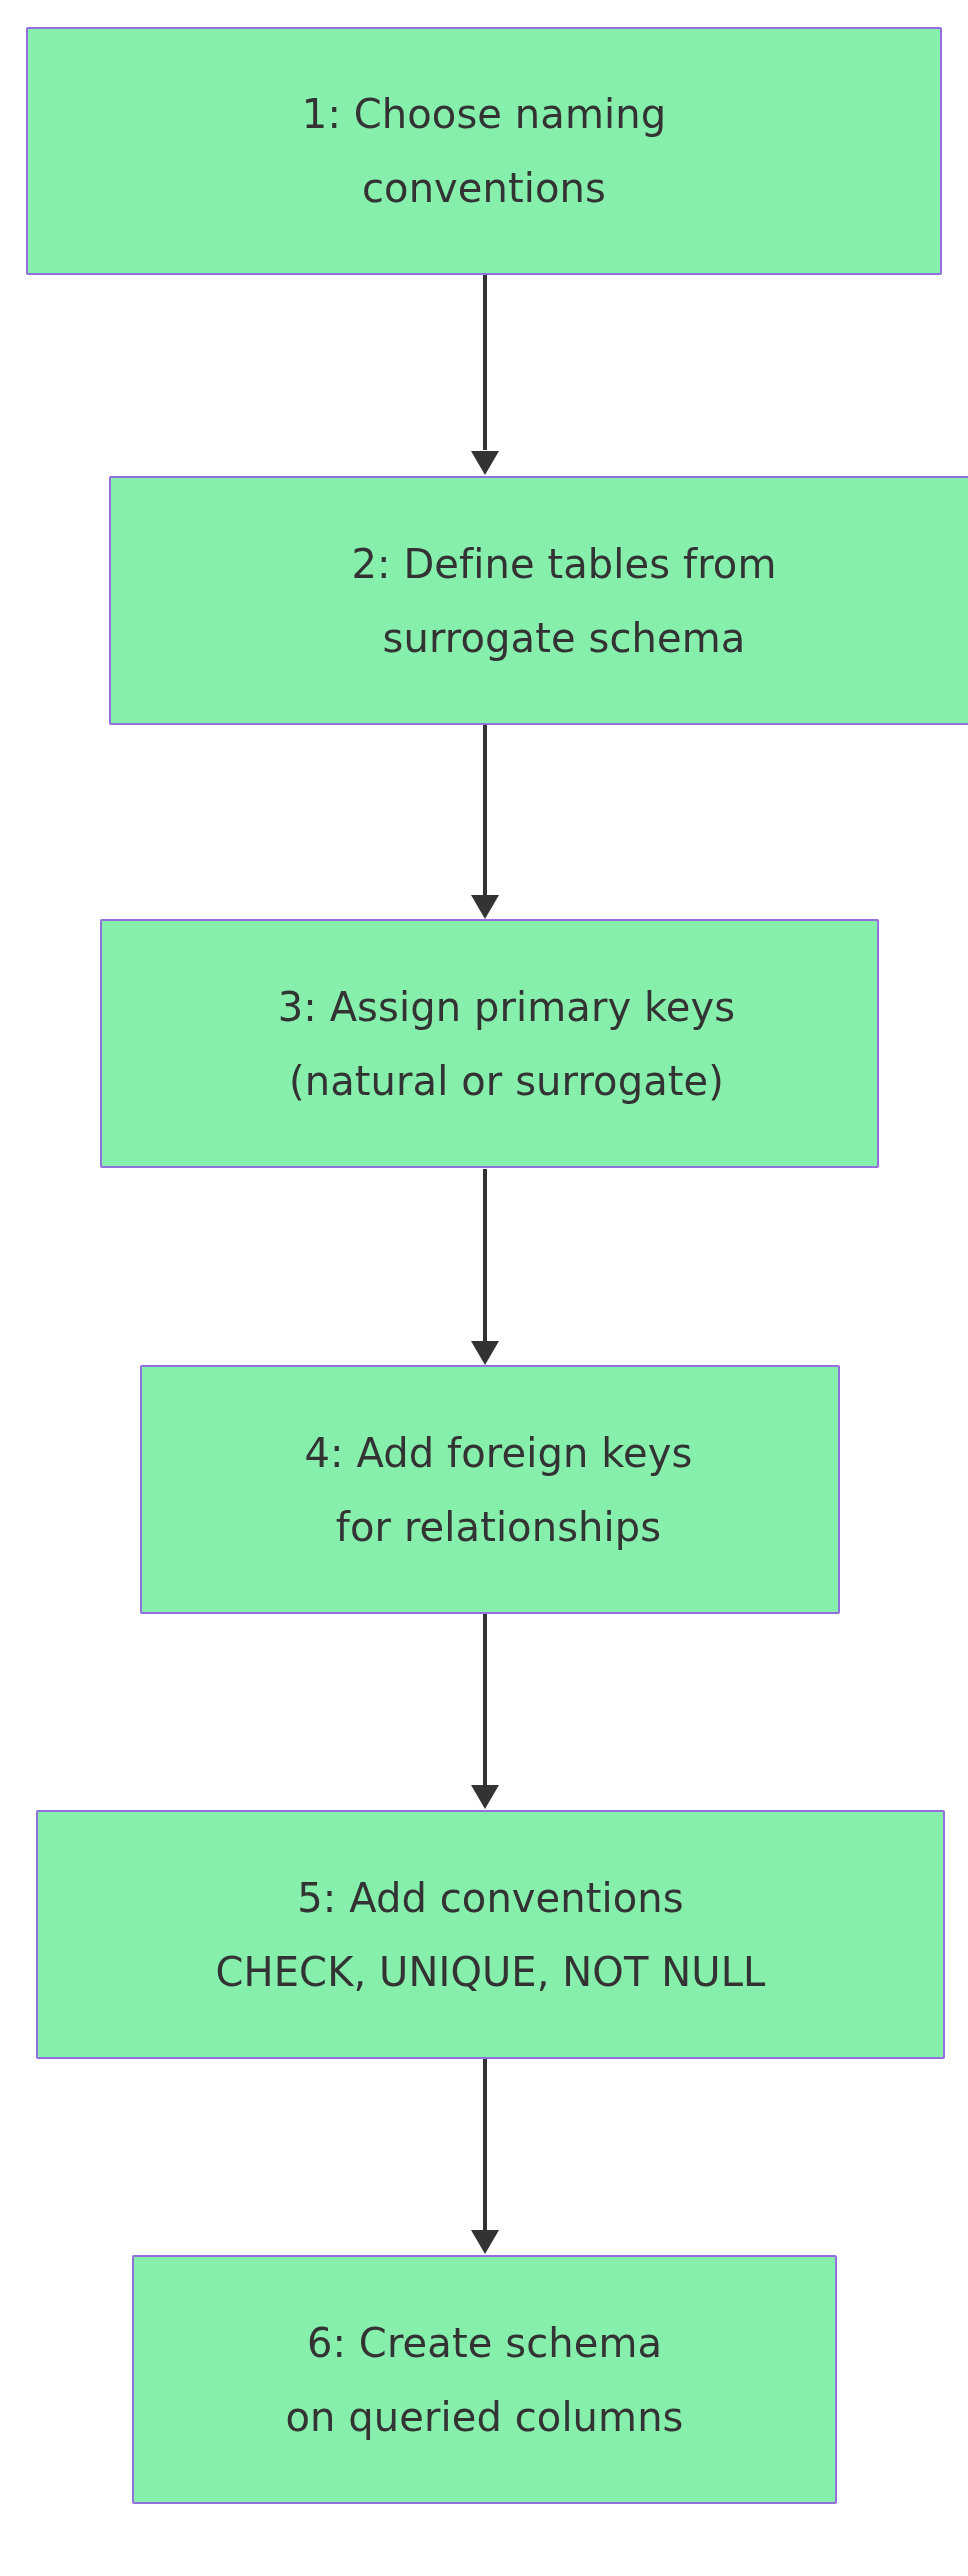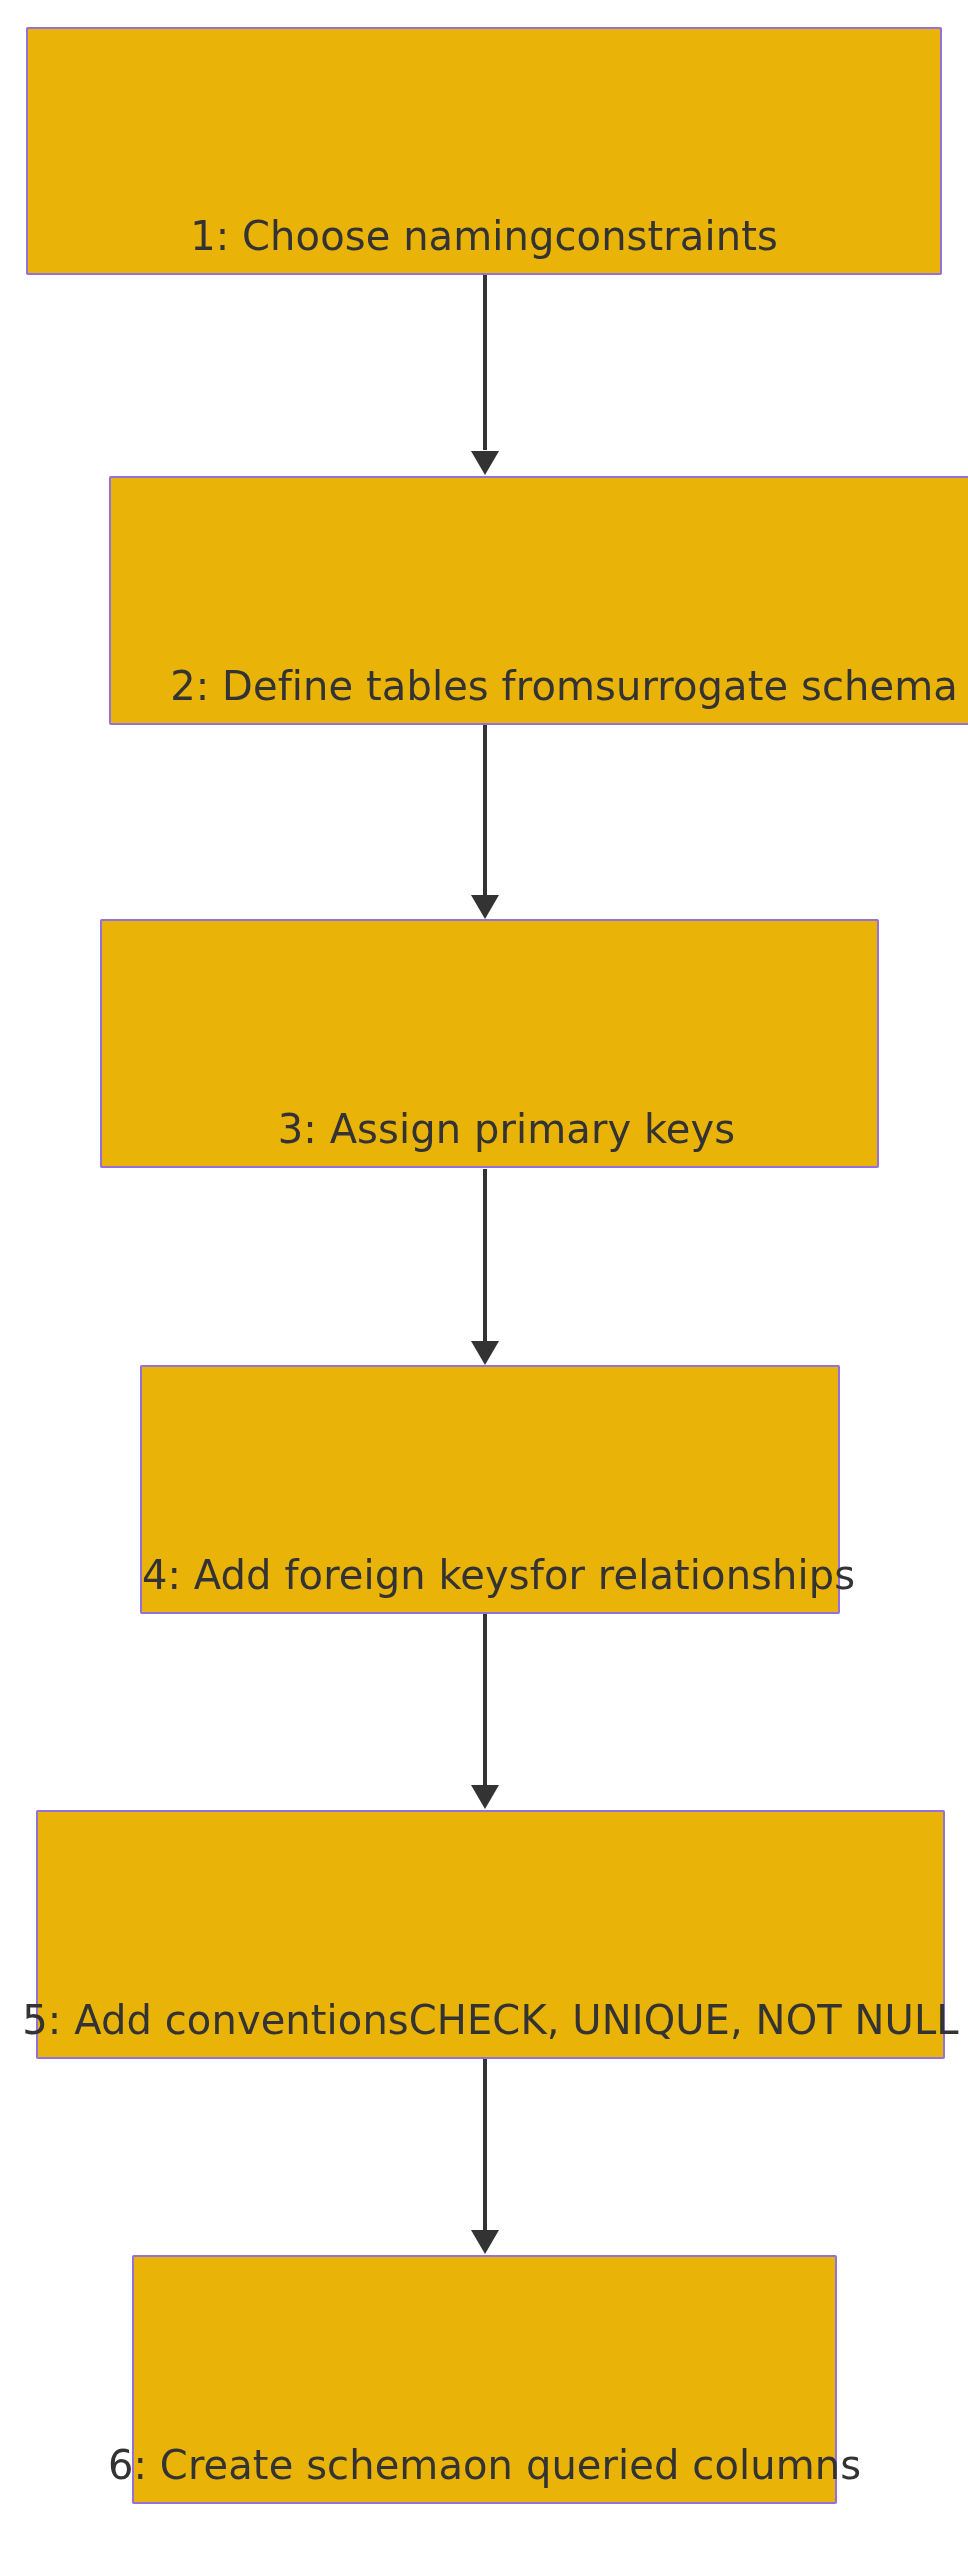--- a/index.html
+++ b/index.html
@@ -20,26 +20,26 @@
     position: absolute;
     left: 0;
     top: 0;
     width: 969px;
     height: 2576px;
   }
 
   .node {
     position: absolute;
     box-sizing: border-box;
-    background: #eab308;
+    background: #86efac;
     border: 2.6px solid #9370db;
     border-radius: 1.8px;
     display: flex;
-    flex-direction: row;
-    align-items: flex-end;
+    flex-direction: column;
+    align-items: center;
     justify-content: center;
   }
 
   .node-label {
     color: #333333;
     font-size: 40px;
     line-height: 74px;
     text-align: center;
     white-space: nowrap;
     letter-spacing: 0.1px;
@@ -82,36 +82,37 @@
   #arrowhead-4 { top: 1785px; }
   #arrowhead-5 { top: 2230px; }
 </style>
 </head>
 <body>
 
 <div id="flowchart">
 
   <div class="node" id="node-1">
     <div class="node-label">1: Choose naming</div>
-    <div class="node-label">constraints</div>
+    <div class="node-label">conventions</div>
   </div>
 
   <div class="edge" id="edge-1"></div>
   <div class="arrowhead" id="arrowhead-1"></div>
 
   <div class="node" id="node-2">
     <div class="node-label">2: Define tables from</div>
     <div class="node-label">surrogate schema</div>
   </div>
 
   <div class="edge" id="edge-2"></div>
   <div class="arrowhead" id="arrowhead-2"></div>
 
   <div class="node" id="node-3">
     <div class="node-label">3: Assign primary keys</div>
+    <div class="node-label">(natural or surrogate)</div>
   </div>
 
   <div class="edge" id="edge-3"></div>
   <div class="arrowhead" id="arrowhead-3"></div>
 
   <div class="node" id="node-4">
     <div class="node-label">4: Add foreign keys</div>
     <div class="node-label">for relationships</div>
   </div>
 

